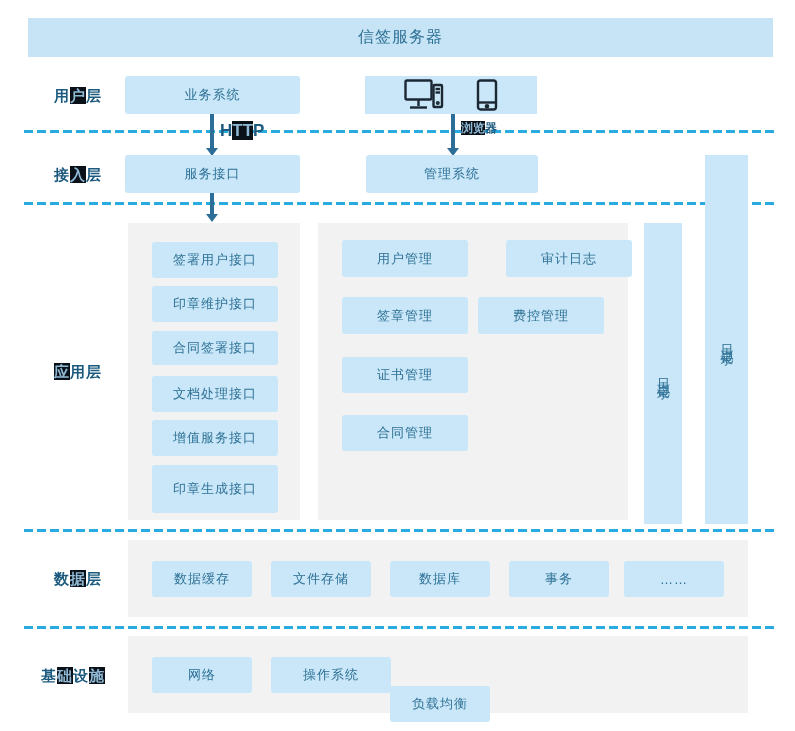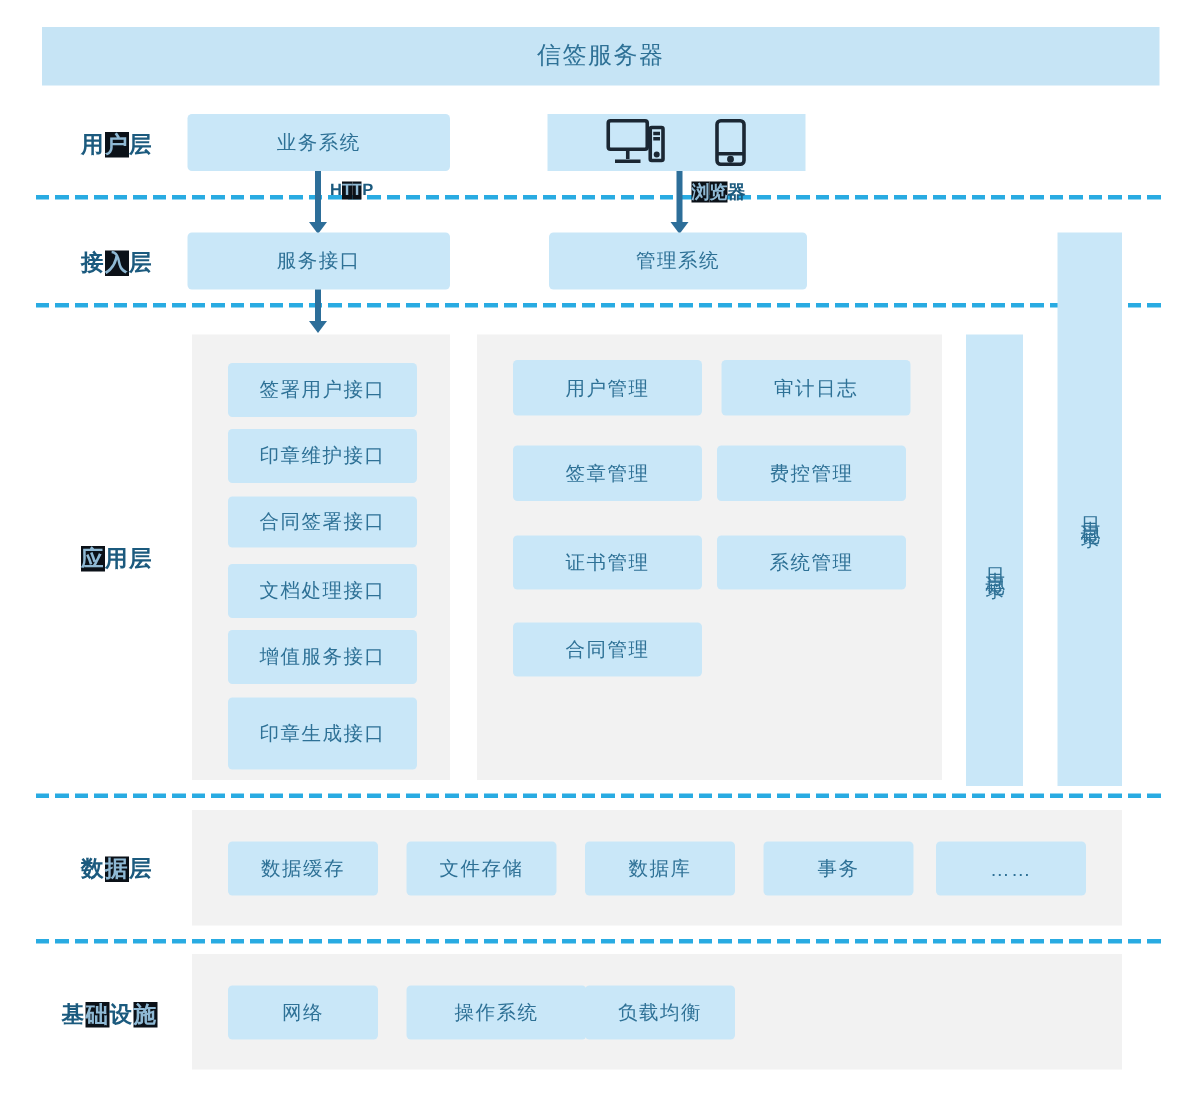--- a/index.html
+++ b/index.html
@@ -25,21 +25,21 @@
 
   .node{position:absolute;background:var(--c-box);border-radius:3px;z-index:2;
     display:flex;align-items:center;justify-content:center;
     color:var(--c-text);font-size:13px;letter-spacing:1px;}
 
   .layer-label{position:absolute;z-index:3;width:90px;text-align:center;
     font-size:15px;font-weight:700;color:var(--c-label);letter-spacing:1px;}
   .glitch-hl{background:var(--c-glitch-bg);color:var(--c-glitch-fg);}
 
   .conn-label{position:absolute;z-index:3;font-weight:700;color:var(--c-label);}
-  .conn-label.http{font-size:11px;letter-spacing:0;}
+  .conn-label.http{font-size:17px;letter-spacing:0;}
   .conn-label.browser{font-size:12px;}
 
   .dash{position:absolute;left:24px;width:752px;height:3px;z-index:1;
     background:repeating-linear-gradient(90deg,var(--c-dash) 0 9px,rgba(255,255,255,0) 9px 13px);}
 
   .vline{position:absolute;width:4px;background:var(--c-arrow);z-index:2;}
   .arrowhead{position:absolute;width:0;height:0;z-index:2;
     border-left:6px solid transparent;border-right:6px solid transparent;
     border-top:8px solid var(--c-arrow);}
 
@@ -112,39 +112,38 @@
   <div class="panel" style="left:318px;top:223px;width:310px;height:297px"></div>
 
   <div class="node" style="left:152px;top:242px;width:126px;height:36px">签署用户接口</div>
   <div class="node" style="left:152px;top:286px;width:126px;height:36px">印章维护接口</div>
   <div class="node" style="left:152px;top:331px;width:126px;height:34px">合同签署接口</div>
   <div class="node" style="left:152px;top:376px;width:126px;height:36px">文档处理接口</div>
   <div class="node" style="left:152px;top:420px;width:126px;height:36px">增值服务接口</div>
   <div class="node" style="left:152px;top:465px;width:126px;height:48px">印章生成接口</div>
 
   <div class="node" style="left:342px;top:240px;width:126px;height:37px">用户管理</div>
-  <div class="node" style="left:481px;top:240px;width:126px;height:37px">审计日志</div>
+  <div class="node" style="left:506px;top:240px;width:126px;height:37px">审计日志</div>
   <div class="node" style="left:342px;top:297px;width:126px;height:37px">签章管理</div>
   <div class="node" style="left:342px;top:357px;width:126px;height:36px">证书管理</div>
   <div class="node" style="left:478px;top:297px;width:126px;height:37px">费控管理</div>
-  <div class="node" style="left:478px;top:357px;width:126px;height:36px">系统管理</div>
   <div class="node" style="left:342px;top:415px;width:126px;height:36px">合同管理</div>
 
   <div class="vbar" style="left:644px;top:223px;width:38px;height:301px">
     <span>日志记录</span>
   </div>
   <div class="vbar" style="left:705px;top:155px;width:43px;height:369px">
     <span>日志记录</span>
   </div>
 
   <div class="panel" style="left:128px;top:540px;width:620px;height:77px"></div>
   <div class="node" style="left:152px;top:561px;width:100px;height:36px">数据缓存</div>
   <div class="node" style="left:271px;top:561px;width:100px;height:36px">文件存储</div>
   <div class="node" style="left:390px;top:561px;width:100px;height:36px">数据库</div>
   <div class="node" style="left:509px;top:561px;width:100px;height:36px">事务</div>
   <div class="node" style="left:624px;top:561px;width:100px;height:36px">……</div>
 
   <div class="panel" style="left:128px;top:636px;width:620px;height:77px"></div>
   <div class="node" style="left:152px;top:657px;width:100px;height:36px">网络</div>
   <div class="node" style="left:271px;top:657px;width:120px;height:36px">操作系统</div>
-  <div class="node" style="left:390px;top:657px;width:100px;height:36px">负载均衡</div>
+  <div class="node" style="left:390px;top:686px;width:100px;height:36px">负载均衡</div>
 
 </div>
 
 </body></html>

